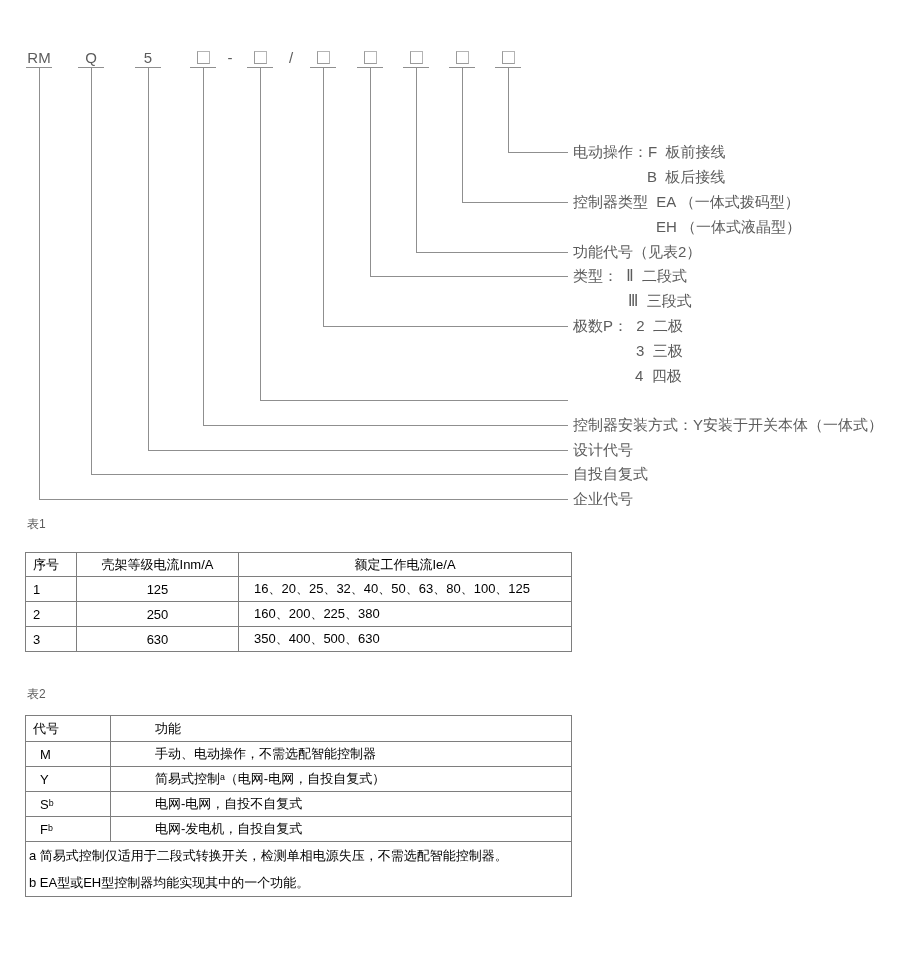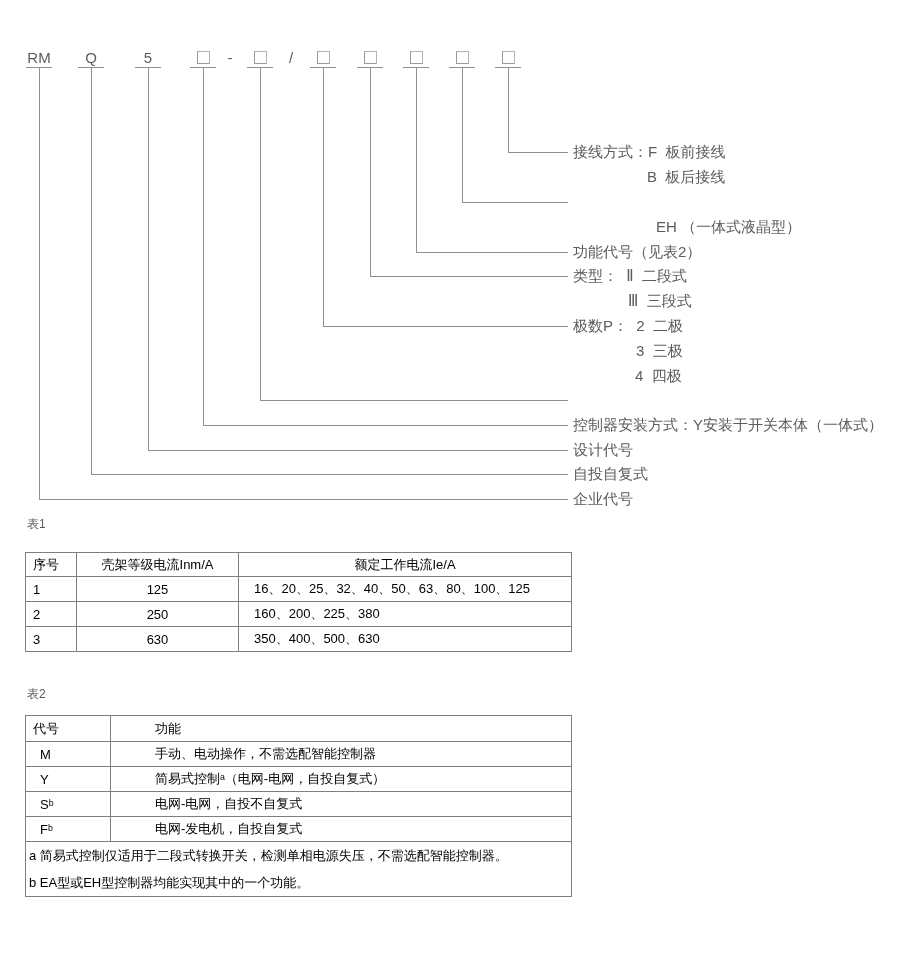--- a/index.html
+++ b/index.html
@@ -64,22 +64,23 @@
   <span class="code-box" style="left:197px"></span>
   <div class="code-text" style="left:210px">-</div>
   <span class="code-box" style="left:254px"></span>
   <div class="code-text" style="left:271px">/</div>
   <span class="code-box" style="left:317px"></span>
   <span class="code-box" style="left:364px"></span>
   <span class="code-box" style="left:410px"></span>
   <span class="code-box" style="left:456px"></span>
   <span class="code-box" style="left:502px"></span>
 
-  <div class="dlabel" style="left:573px;top:126px">接线方式：F  板前接线</div>
+  <div class="dlabel" style="left:573px;top:126px">电动操作：F  板前接线</div>
   <div class="dlabel" style="left:647px;top:151px">B  板后接线</div>
+  <div class="dlabel" style="left:573px;top:176px">控制器类型  EA （一体式拨码型）</div>
   <div class="dlabel" style="left:656px;top:201px">EH （一体式液晶型）</div>
   <div class="dlabel" style="left:573px;top:226px">功能代号（见表2）</div>
   <div class="dlabel" style="left:573px;top:250px">类型：  Ⅱ  二段式</div>
   <div class="dlabel" style="left:628px;top:275px">Ⅲ  三段式</div>
   <div class="dlabel" style="left:573px;top:300px">极数P：  2  二极</div>
   <div class="dlabel" style="left:636px;top:325px">3  三极</div>
   <div class="dlabel" style="left:635px;top:350px">4  四极</div>
   <div class="dlabel" style="left:573px;top:399px">控制器安装方式：Y安装于开关本体（一体式）</div>
   <div class="dlabel" style="left:573px;top:424px">设计代号</div>
   <div class="dlabel" style="left:573px;top:448px">自投自复式</div>

